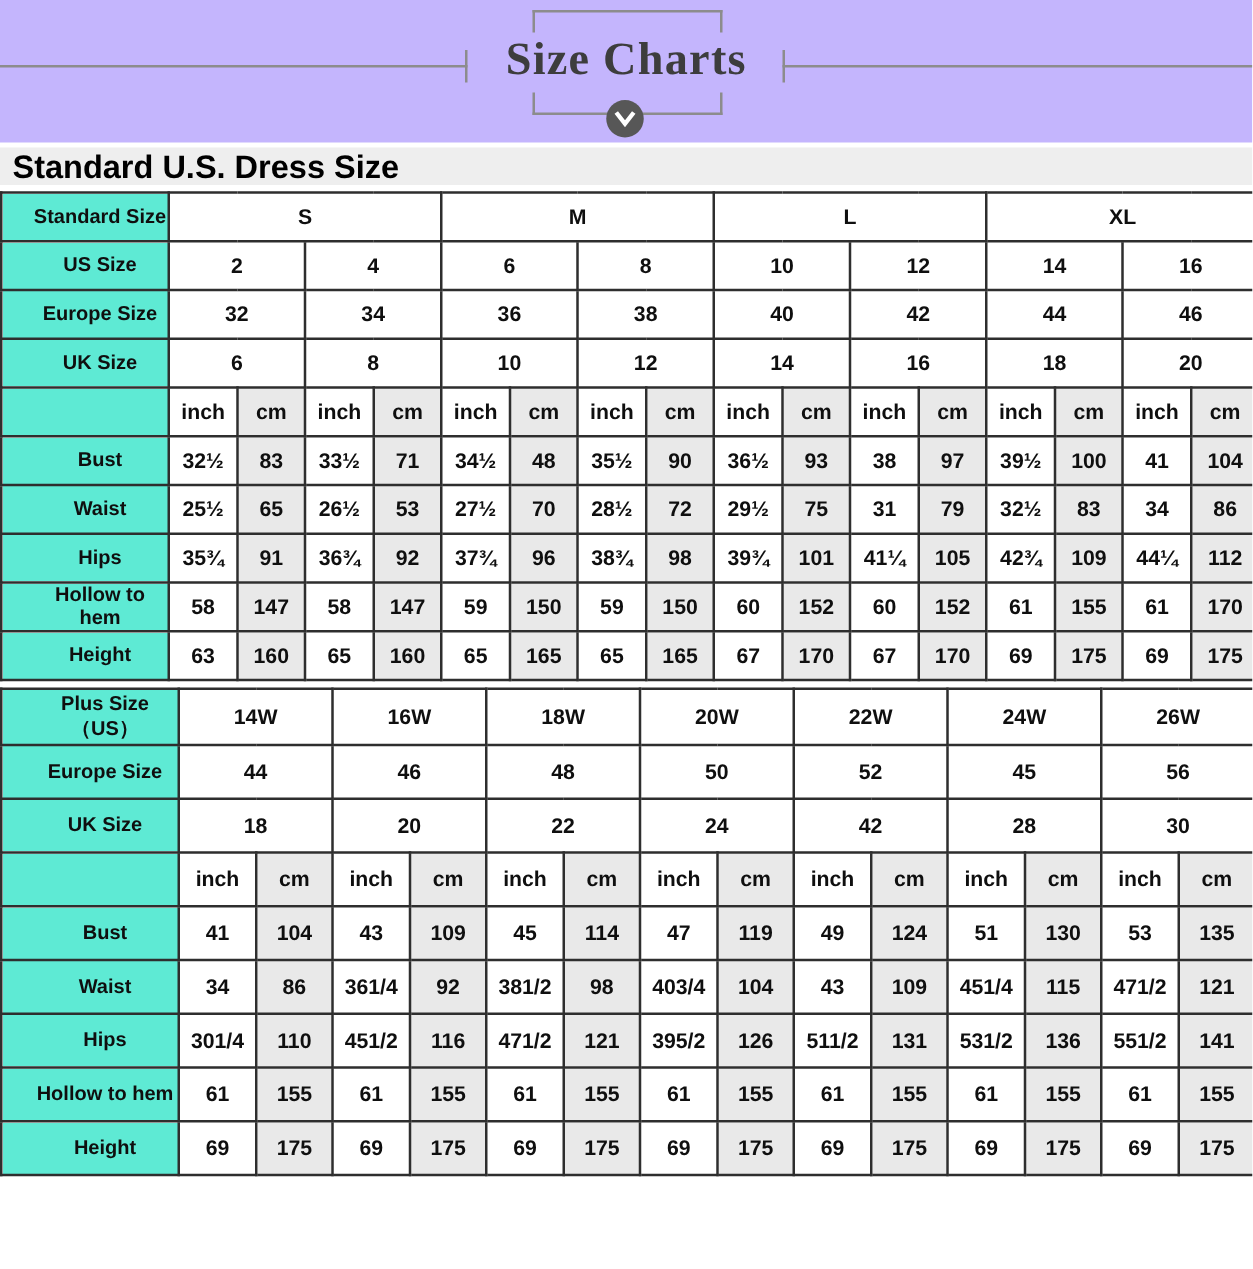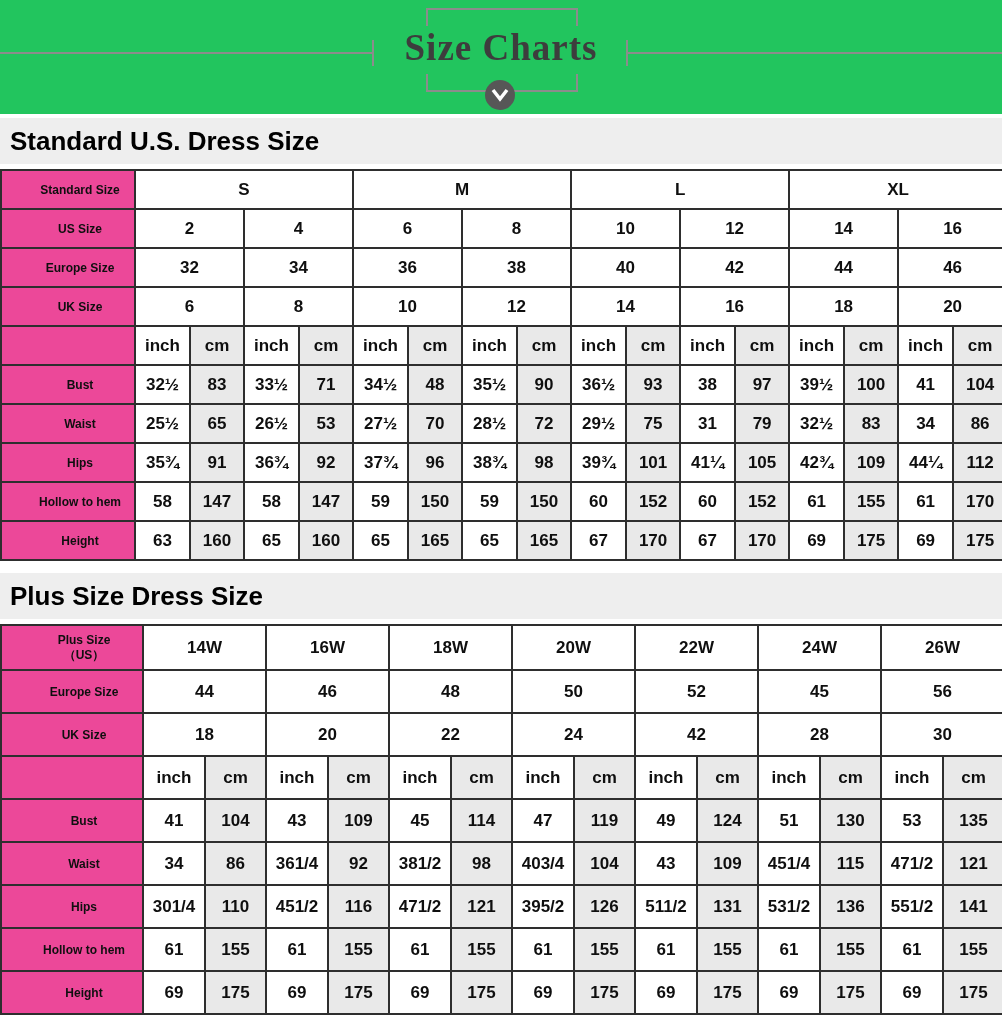--- a/index.html
+++ b/index.html
@@ -1,44 +1,44 @@
 <!DOCTYPE html>
 <html><head>
 <meta charset="utf-8">
 <style>
   html,body{margin:0;padding:0;background:#fff;}
   .page{width:1002px;height:1015px;background:#fff;font-family:"Liberation Sans",sans-serif;overflow:hidden;}
 
   
-  .hero{position:relative;height:114px;background:#22c55e;}
+  .hero{position:relative;height:114px;background:#c4b5fd;}
   .bracket-top{position:absolute;left:426px;top:8px;width:148px;height:16px;
     border:2px solid #8c8c8c;border-bottom:none;}
   .bracket-bottom{position:absolute;left:426px;top:74px;width:148px;height:16px;
     border:2px solid #8c8c8c;border-top:none;}
   .rule-left{position:absolute;left:0;top:52px;width:374px;height:2px;background:#8c8c8c;}
   .rule-left::after{content:"";position:absolute;right:0;top:-12px;width:2px;height:26px;background:#8c8c8c;}
   .rule-right{position:absolute;left:626px;top:52px;width:376px;height:2px;background:#8c8c8c;}
   .rule-right::before{content:"";position:absolute;left:0;top:-12px;width:2px;height:26px;background:#8c8c8c;}
   .title{position:absolute;top:26px;left:0;width:100%;text-align:center;margin:0;
     font-family:"Liberation Serif","DejaVu Serif",serif;font-weight:bold;font-size:37px;
     color:#3d3d3d;letter-spacing:1px;}
   .chev-circle{position:absolute;left:485px;top:80px;width:30px;height:30px;border-radius:50%;
     background:#575757;display:flex;align-items:center;justify-content:center;}
 
   
-  .band{height:46px;background:#eeeeee;display:flex;align-items:center;padding-left:10px;
+  .band{height:30px;background:#eeeeee;display:flex;align-items:center;padding-left:10px;
     font-size:26px;font-weight:bold;color:#000;}
   .band.b1{margin-top:4px;}
   .band.b2{margin-top:12px;}
 
   
   table.sizes{border-collapse:collapse;table-layout:fixed;width:1002px;margin-top:5px;}
   table.sizes th,table.sizes td{border:2px solid #2e2e2e;text-align:center;vertical-align:middle;
     font-weight:bold;color:#0f0f0f;padding:0;font-size:17px;overflow:hidden;}
-  table.sizes th{font-size:12px;background:#ec4899;padding-left:24px;}
+  table.sizes th{font-size:16px;background:#5eead4;padding-left:24px;}
   table.sizes td{background:#fff;}
   table.sizes td.cm{background:#e9e9e9;}
   .t1 tr{height:39px;}
   .t2 tr{height:43px;}
   .t2 tr.r1{height:45px;}
   .plus-label div{line-height:1.25;}
 </style>
 </head>
 <body>
 
@@ -230,21 +230,20 @@
       <td class="in">67</td>
       <td class="cm">170</td>
       <td class="in">69</td>
       <td class="cm">175</td>
       <td class="in">69</td>
       <td class="cm">175</td>
     </tr>
   </tbody>
     </table>
 
-  <div class="band b2">Plus Size Dress Size</div>
 
   <table class="sizes t2">
     <colgroup>
       <col style="width:142px">
       <col style="width:62px">
         <col style="width:61px">
         <col style="width:62px">
         <col style="width:61px">
       <col style="width:62px">
         <col style="width:61px">

